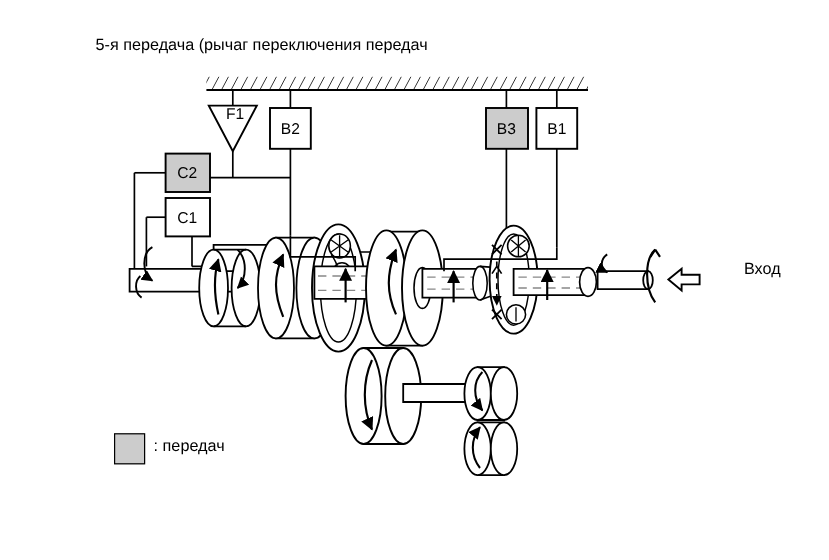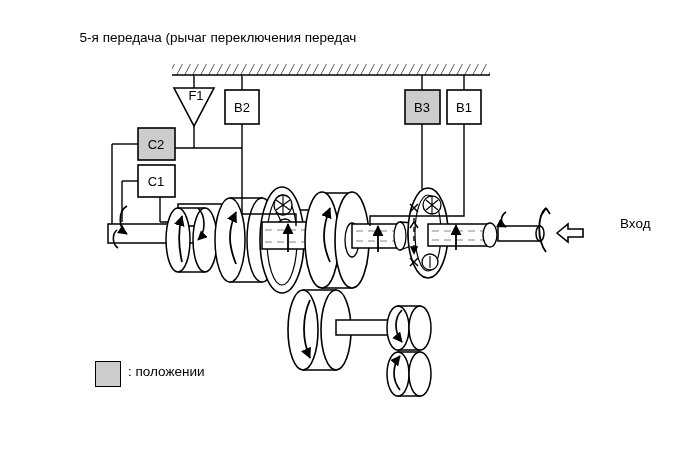--- a/index.html
+++ b/index.html
@@ -278,16 +278,16 @@
 
       <path d="M398,352 L420,352 L420,396 L398,396 Z" fill="#ffffff" stroke="#000" stroke-width="1.5"></path>
       <ellipse cx="398" cy="374" rx="11" ry="22" fill="#ffffff" stroke="#000" stroke-width="1.5"></ellipse>
       <ellipse cx="420" cy="374" rx="11" ry="22" fill="#ffffff" stroke="#000" stroke-width="1.5"></ellipse>
       <path d="M400,390 C392,380 392,366 400,356" fill="none" stroke="#000" stroke-width="1.7" marker-end="url(#arrHead)"></path>
     </g>
 
   </svg>
 
   <div class="legend-swatch"></div>
-  <div class="legend-text">: положении</div>
+  <div class="legend-text">: передач</div>
   <div class="input-text">Вход</div>
 
 </div>
 
 </body></html>

